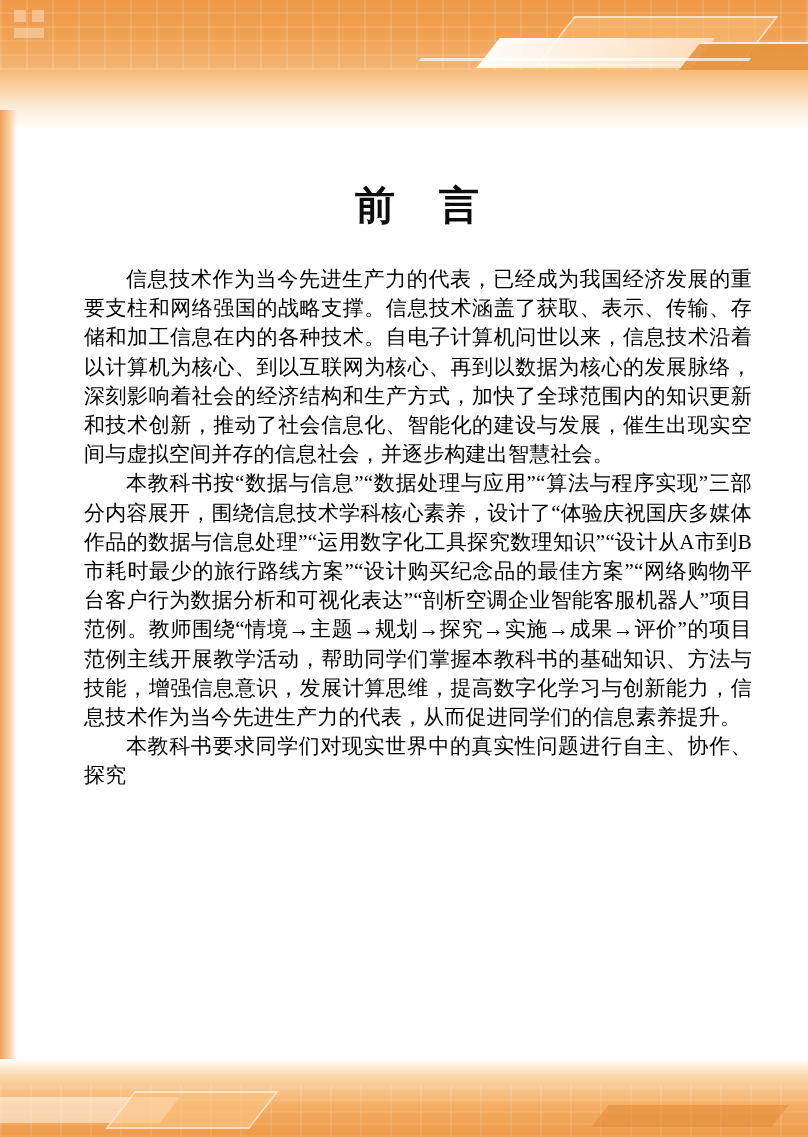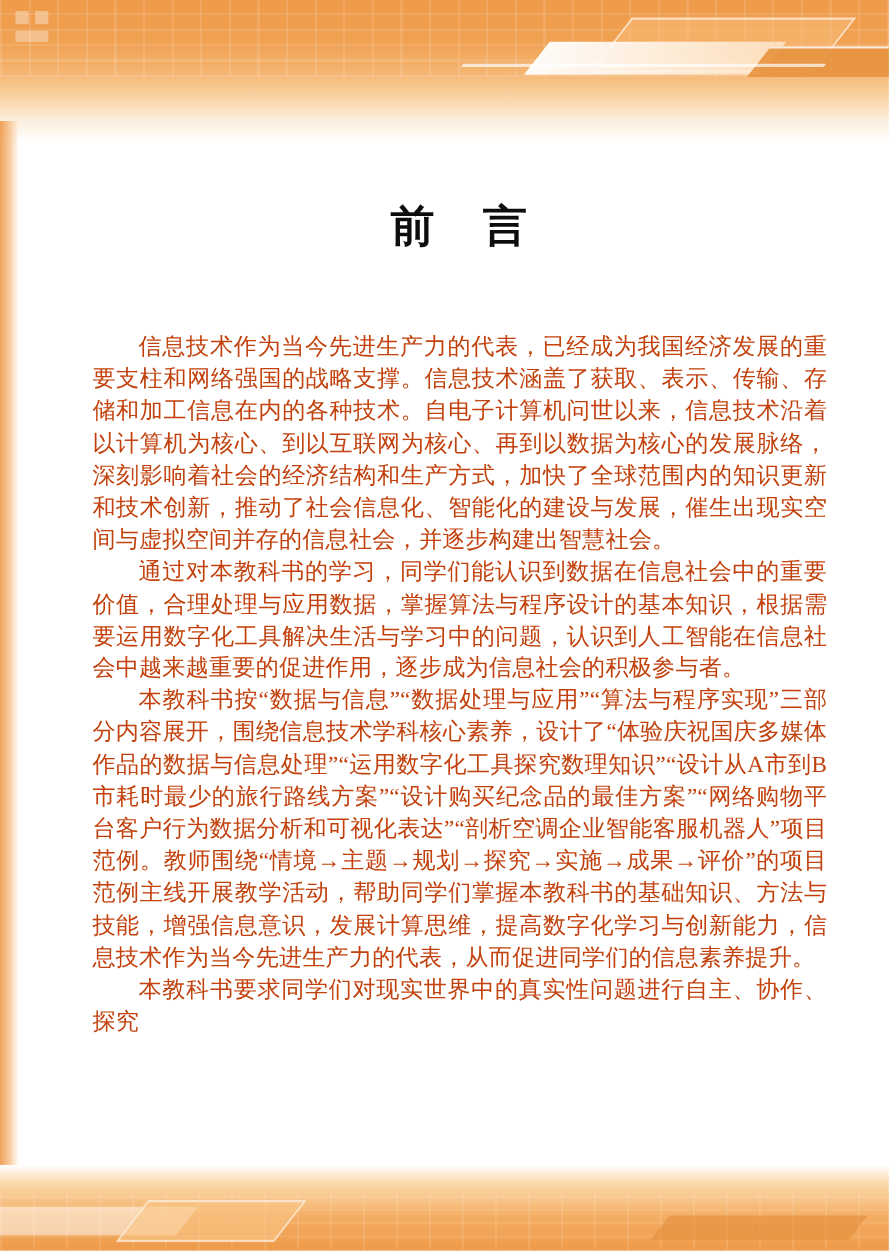--- a/index.html
+++ b/index.html
@@ -84,32 +84,32 @@
     background: rgba(226,138,54,0.55); }
 
   
   .content {
     position: absolute;
     top: 178px;
     left: 84px;
     width: 668px;
   }
   .title {
-    margin: 0 0 68px 0;
+    margin: 0 0 32px 0;
     text-align: center;
     font-size: 40px;
     font-weight: 700;
     color: #0d0d0d;
     letter-spacing: 2px;
   }
   .para {
     margin: 0;
     font-size: 21px;
     line-height: 29.2px;
-    color: #c2410c;
+    color: #000000;
     font-weight: 500;
     text-align: justify;
     text-indent: 2em;
     letter-spacing: 0.2px;
   }
 
   .page-number {
     position: absolute;
     right: 50px;
     bottom: 46px;
@@ -130,21 +130,20 @@
   <span class="deco-par a"></span>
   <span class="deco-par c"></span>
   <span class="deco-par d"></span>
 </div>
 
 <div class="left-strip"></div>
 
 <div class="content">
   <h1 class="title">前　言</h1>
   <p class="para">信息技术作为当今先进生产力的代表，已经成为我国经济发展的重要支柱和网络强国的战略支撑。信息技术涵盖了获取、表示、传输、存储和加工信息在内的各种技术。自电子计算机问世以来，信息技术沿着以计算机为核心、到以互联网为核心、再到以数据为核心的发展脉络，深刻影响着社会的经济结构和生产方式，加快了全球范围内的知识更新和技术创新，推动了社会信息化、智能化的建设与发展，催生出现实空间与虚拟空间并存的信息社会，并逐步构建出智慧社会。</p>
-  <p class="para">通过对本教科书的学习，同学们能认识到数据在信息社会中的重要价值，合理处理与应用数据，掌握算法与程序设计的基本知识，根据需要运用数字化工具解决生活与学习中的问题，认识到人工智能在信息社会中越来越重要的促进作用，逐步成为信息社会的积极参与者。</p>
   <p class="para">本教科书按“数据与信息”“数据处理与应用”“算法与程序实现”三部分内容展开，围绕信息技术学科核心素养，设计了“体验庆祝国庆多媒体作品的数据与信息处理”“运用数字化工具探究数理知识”“设计从A市到B市耗时最少的旅行路线方案”“设计购买纪念品的最佳方案”“网络购物平台客户行为数据分析和可视化表达”“剖析空调企业智能客服机器人”项目范例。教师围绕“情境→主题→规划→探究→实施→成果→评价”的项目范例主线开展教学活动，帮助同学们掌握本教科书的基础知识、方法与技能，增强信息意识，发展计算思维，提高数字化学习与创新能力，信息技术作为当今先进生产力的代表，从而促进同学们的信息素养提升。</p>
   <p class="para">本教科书要求同学们对现实世界中的真实性问题进行自主、协作、探究</p>
 </div>
 
 <div class="page-number">1</div>
 
 <div class="bottom-band">
   <span class="deco-par e"></span>
   <span class="deco-par f"></span>
   <span class="deco-par g"></span>

